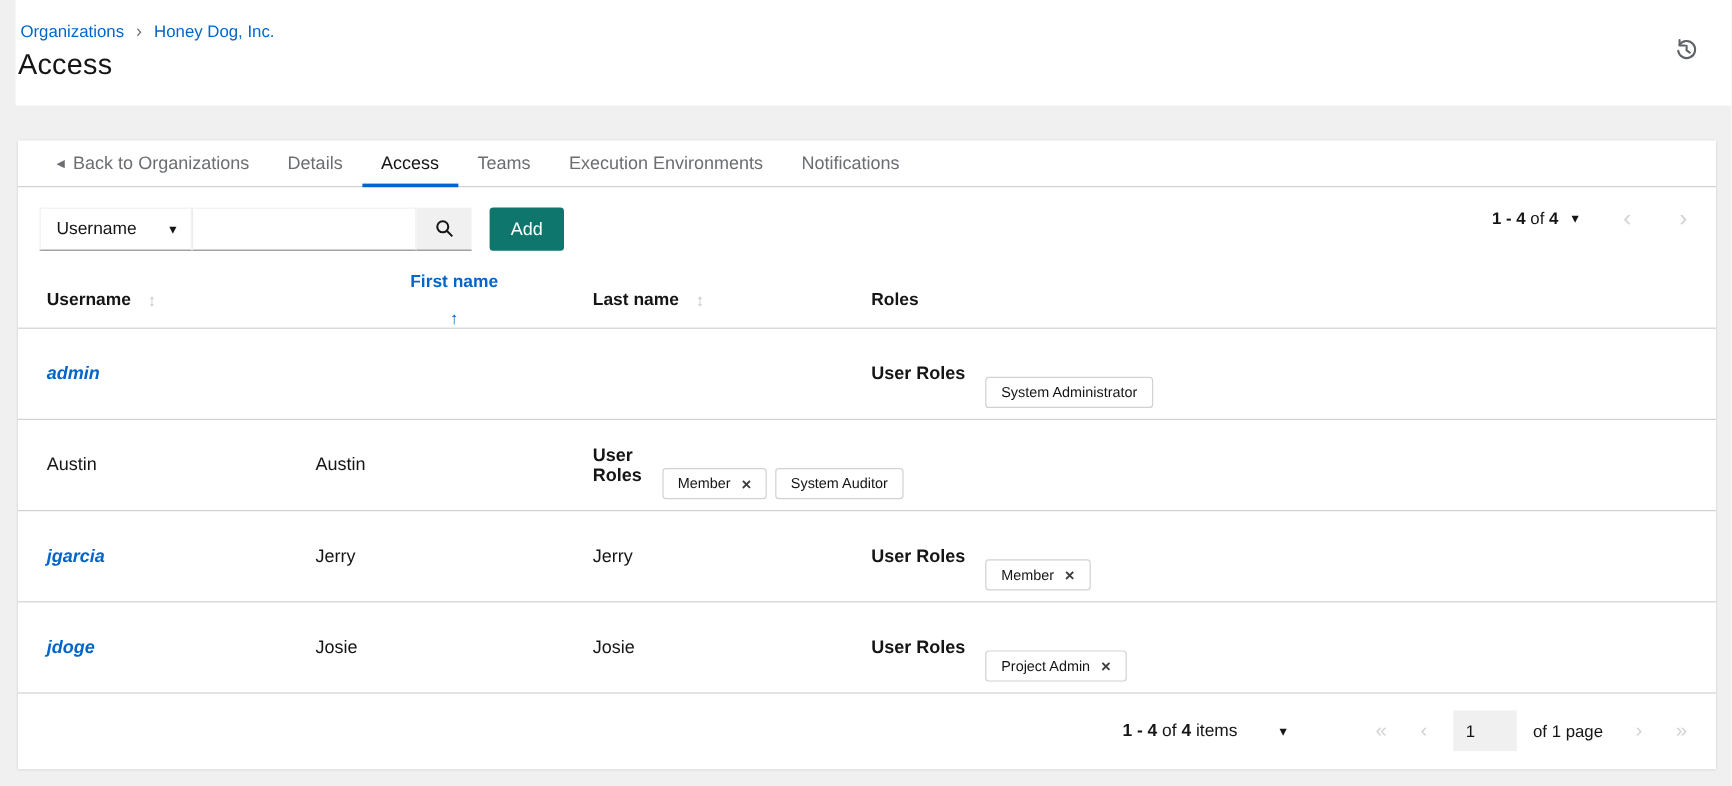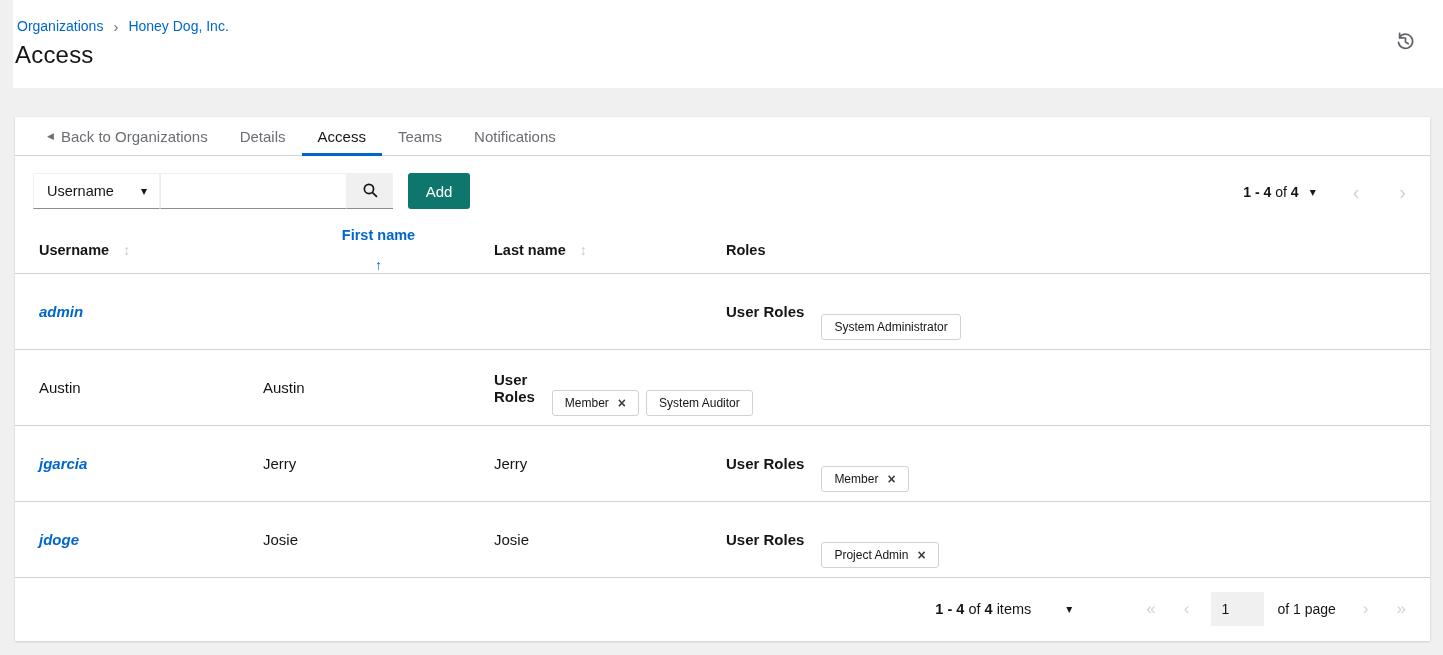--- a/index.html
+++ b/index.html
@@ -56,21 +56,21 @@
   }
   .search-btn {
     width:46px; height:36px; background:#f0f0f0; border:none; border-bottom:1px solid #8a8d90;
     cursor:pointer; display:flex; align-items:center; justify-content:center;
   }
   .add-btn {
     margin-left:15px; width:62px; height:36px; background:#0f766e; color:#fff;
     border:none; border-radius:3px; font-size:15px; cursor:pointer;
     font-family:Liberation Sans, sans-serif;
   }
-  .pag-top { position:absolute; right:24px; top:18px; height:36px; display:flex; align-items:center; }
+  .pag-top { position:absolute; right:24px; top:8px; height:36px; display:flex; align-items:center; }
   .pag-summary { font-size:14px; color:#151515; }
   .pag-summary b { font-weight:700; }
   .pag-top .caret { margin-left:11px; cursor:pointer; }
   .chev { color:#d2d2d2; font-size:20px; line-height:1; cursor:default; user-select:none; }
   .pag-top .chev.first { margin-left:37px; }
   .pag-top .chev + .chev { margin-left:40px; }
 
   
   .thead, .trow { display:grid; grid-template-columns:224px 231px 232px 1fr; padding:0 24px; align-items:center; }
   .thead { height:48px; border-bottom:1px solid #d2d2d2; font-size:14.5px; font-weight:700; }
@@ -131,20 +131,21 @@
 <main class="card">
 
   <div class="tabs">
     <div class="tab">
       <span class="back-tri">◀</span>
       <span>Back to Organizations</span>
     </div>
     <div class="tab">Details</div>
     <div class="tab active">Access</div>
     <div class="tab">Teams</div>
+    <div class="tab">Execution Environments</div>
     <div class="tab">Notifications</div>
   </div>
 
   <div class="toolbar">
     <div class="filter-select">
       <span>Username</span>
       <span class="caret">▾</span>
     </div>
     <input class="search-input" type="text" value="" style="">
     <button class="search-btn">

